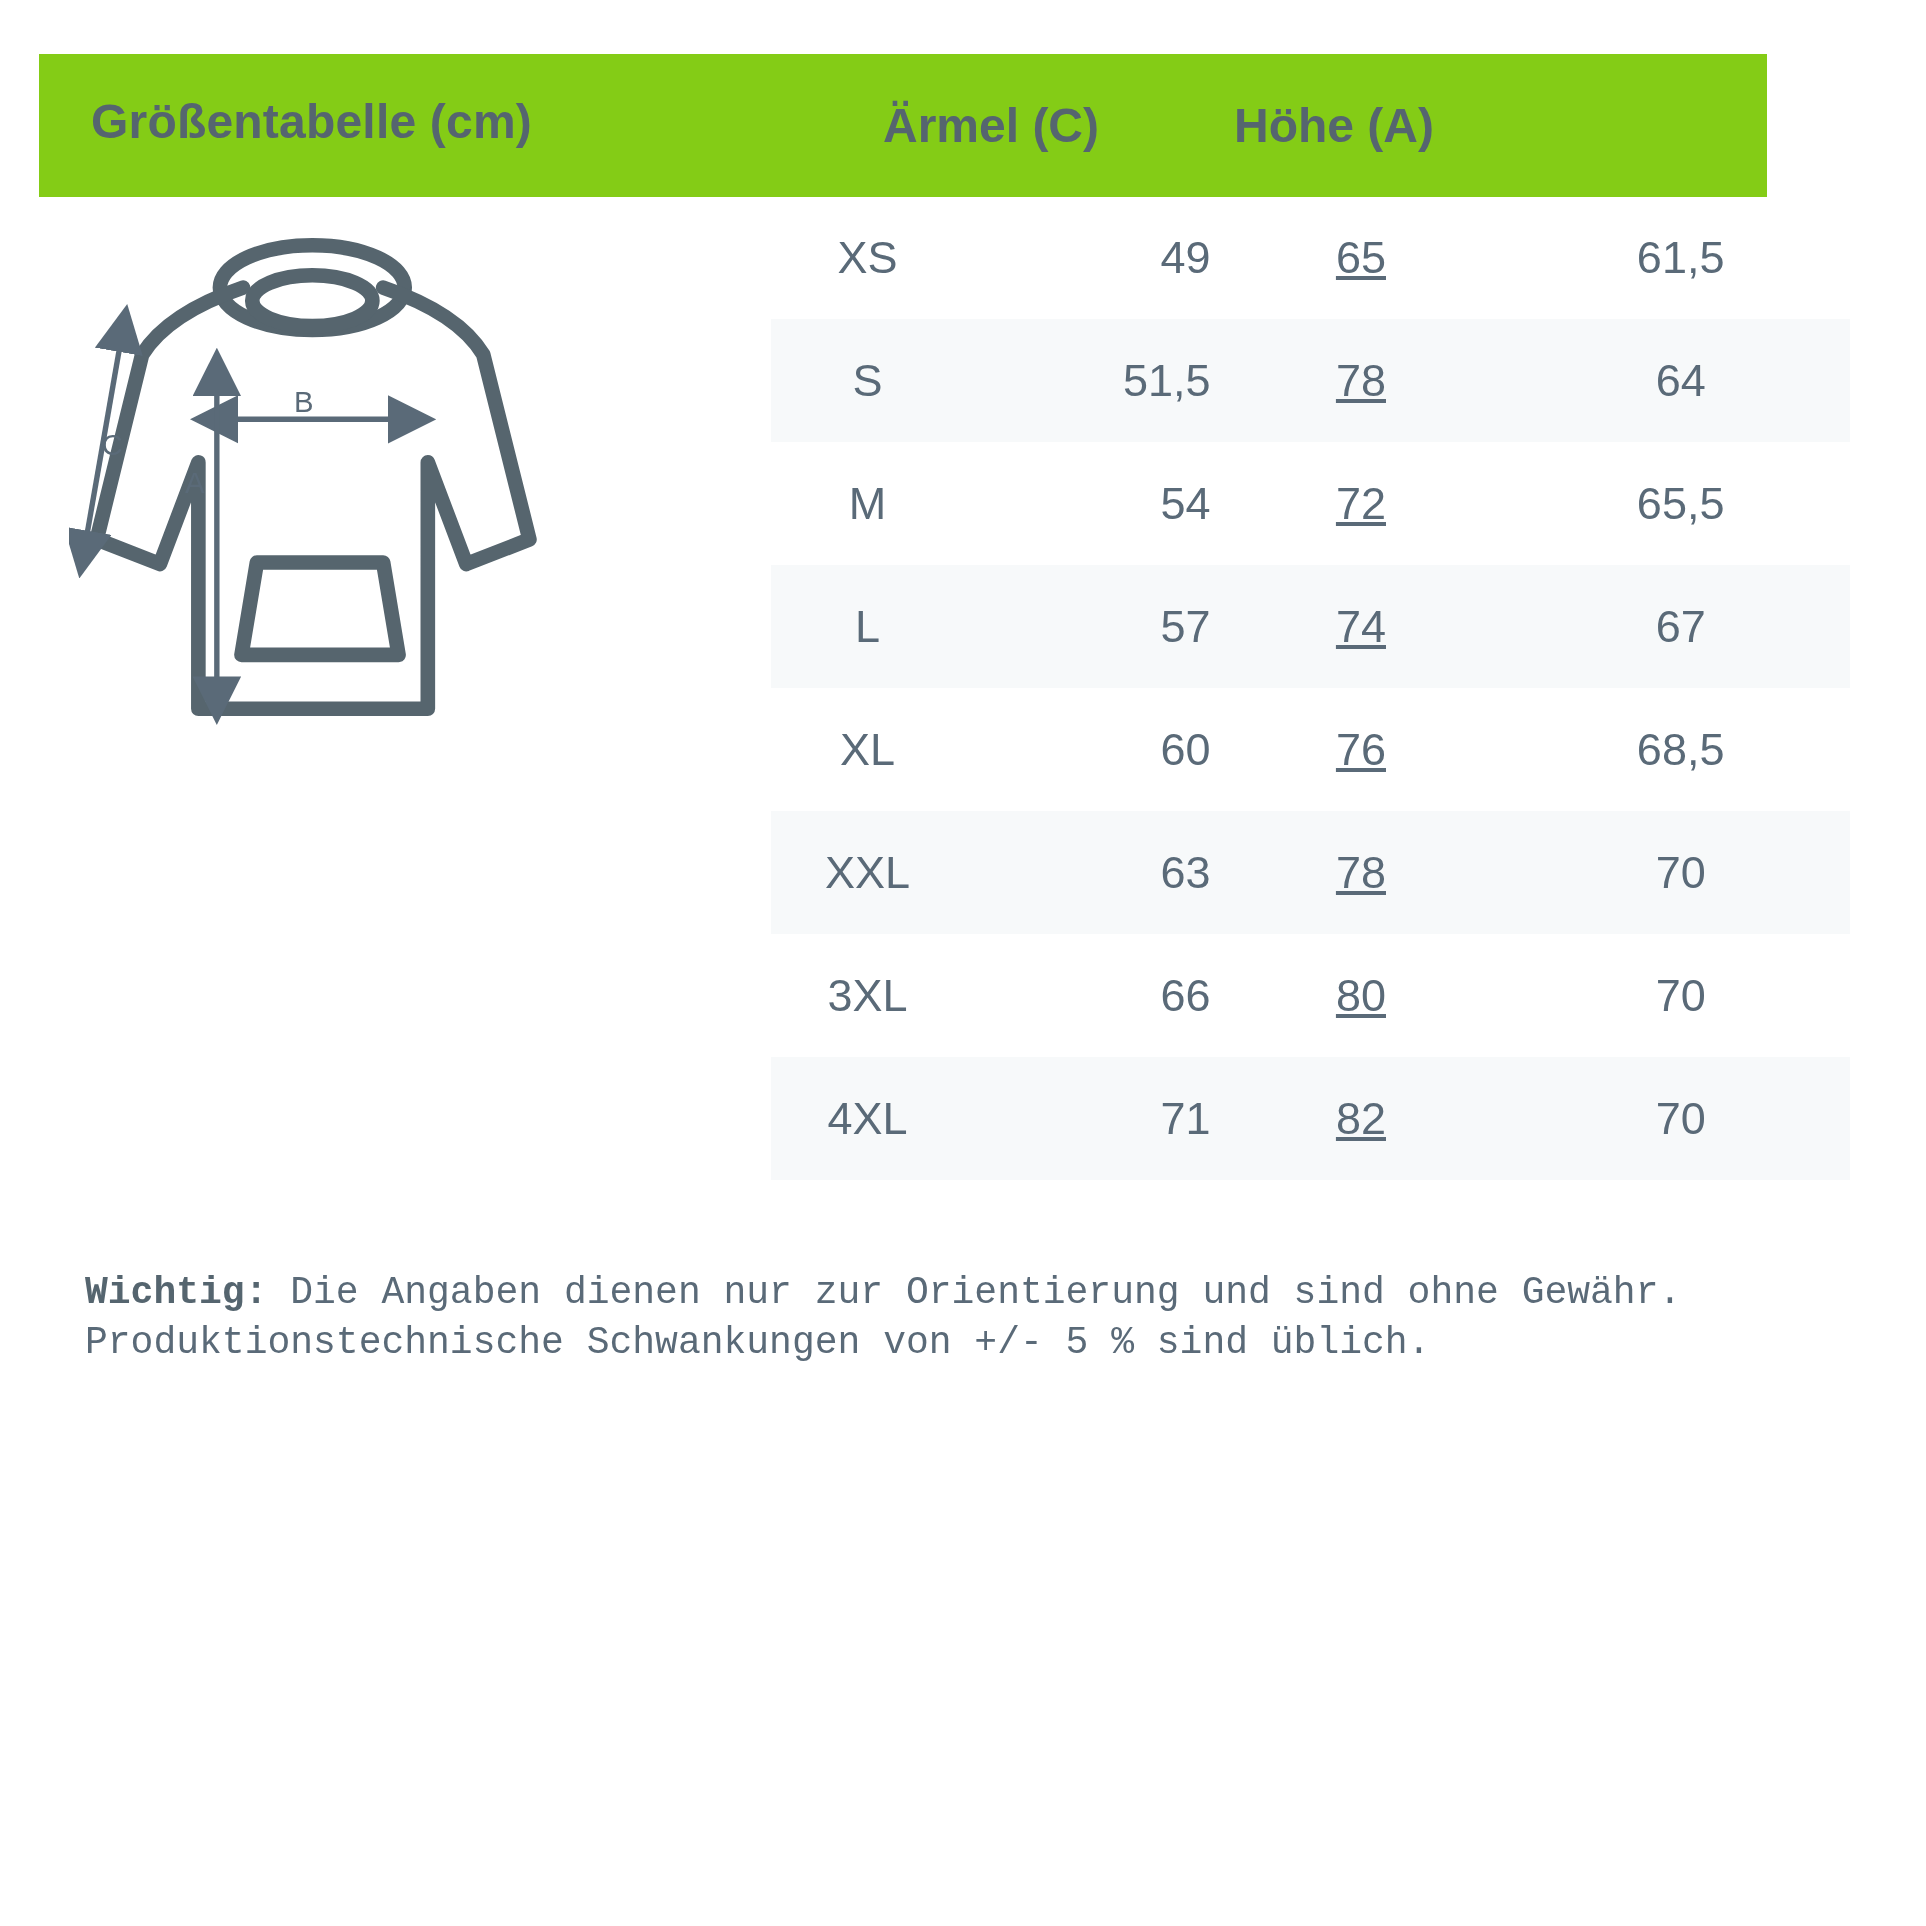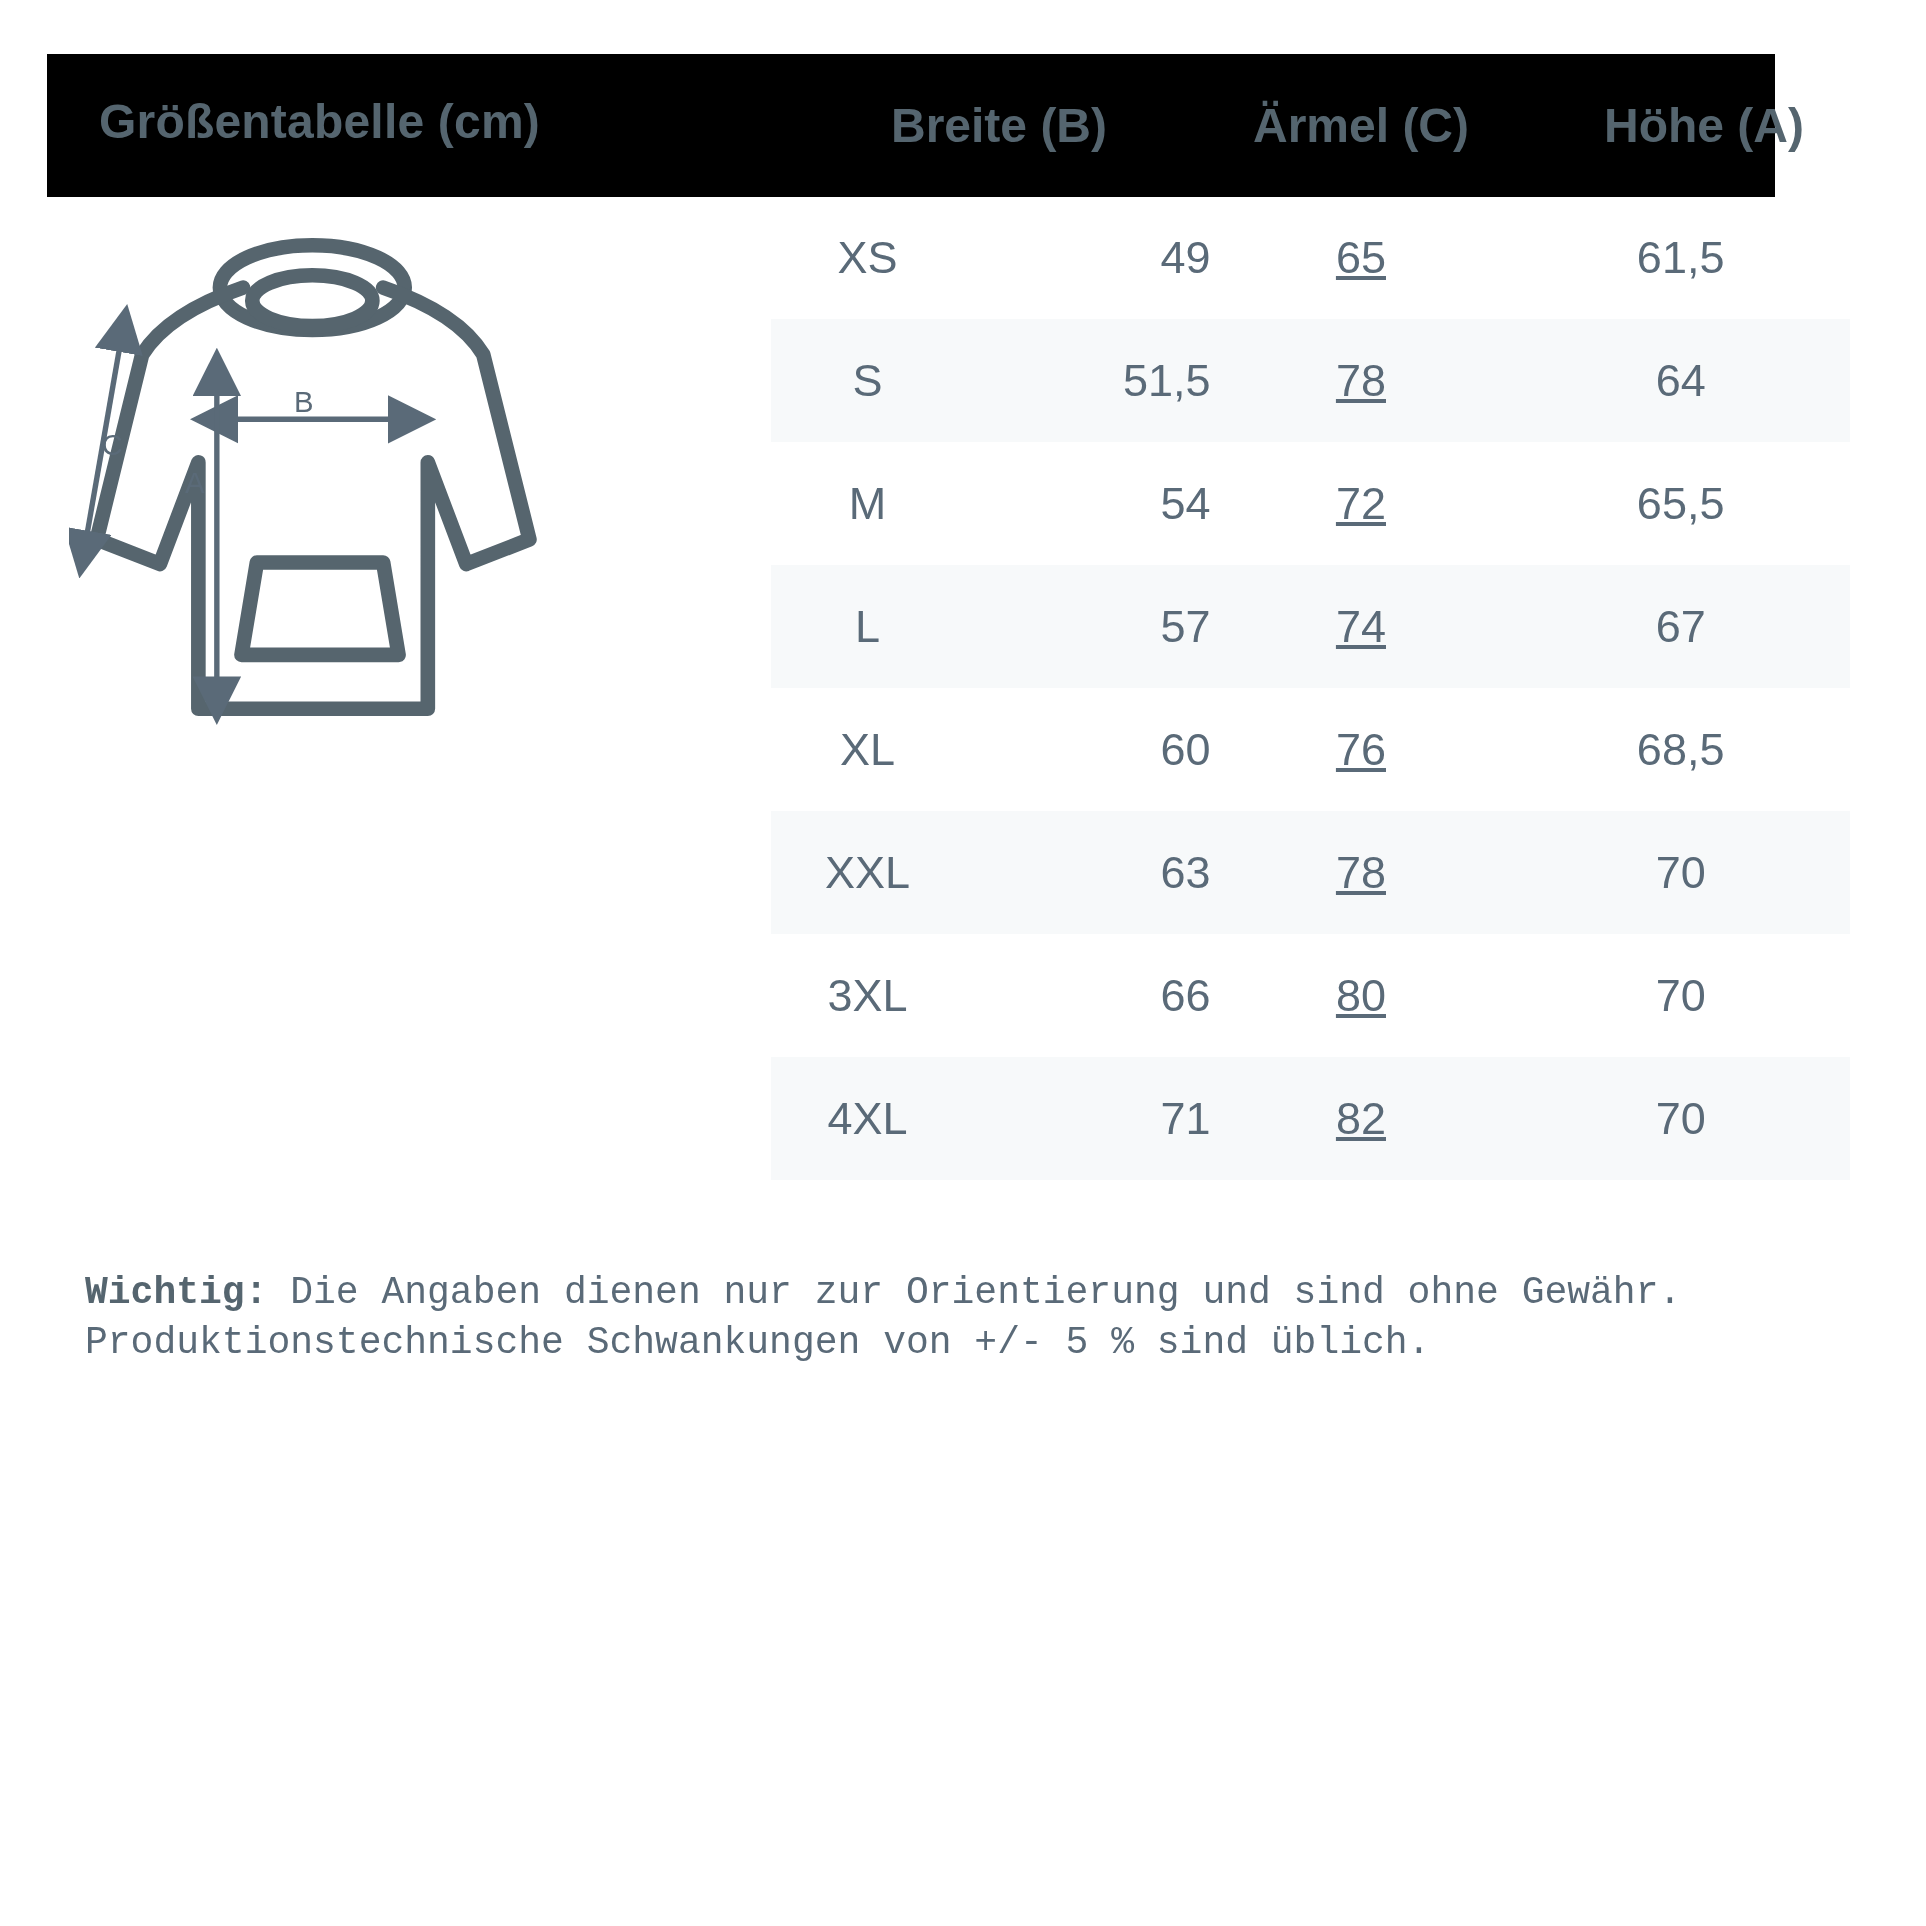--- a/index.html
+++ b/index.html
@@ -22,23 +22,22 @@
     box-sizing: border-box;
   }
 
   
   .header-band {
     position: absolute;
     left: 39px;
     top: 54px;
     width: 1728px;
     height: 143px;
-    background: #000000;
+    background: #84cc16;
     box-sizing: border-box;
-    margin-left: 8px;
   }
   .header-title {
     position: absolute;
     left: 52px;
     top: 40px;
     font-size: 48px;
     font-weight: bold;
     color: #55656f;
     letter-spacing: 0.2px;
     white-space: nowrap;
@@ -115,21 +114,20 @@
   .illustration svg { display: block; }
 </style>
 </head>
 <body>
 
 <div class="page">
 
   <div class="header-band">
     <div class="header-title">Größentabelle (cm)</div>
     <div class="header-cols">
-      <div class="header-col c1">Breite (B)</div>
       <div class="header-col c3">Ärmel (C)</div>
       <div class="header-col c2">Höhe (A)</div>
     </div>
   </div>
 
   <div class="table">
 
     <div class="row">
       <div class="cell size">XS</div>
       <div class="cell width">49</div>

